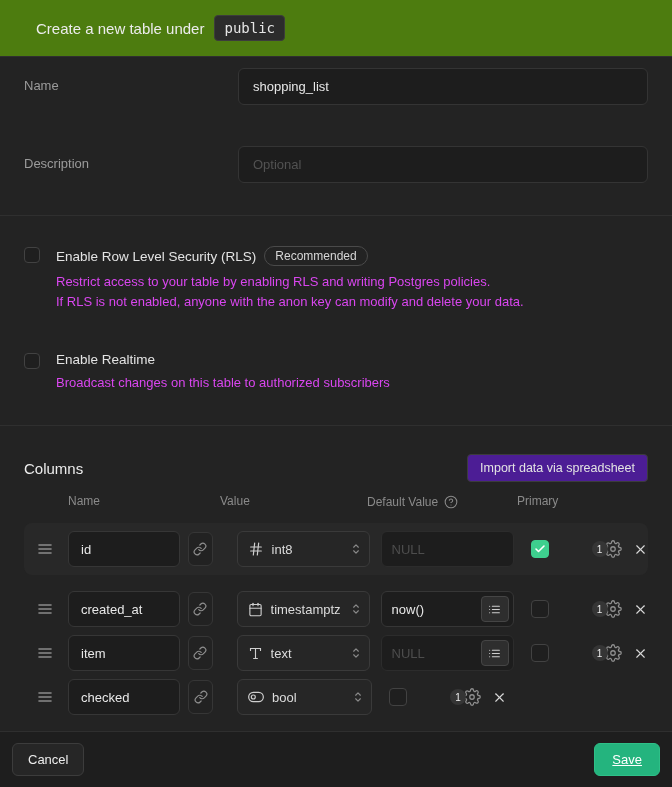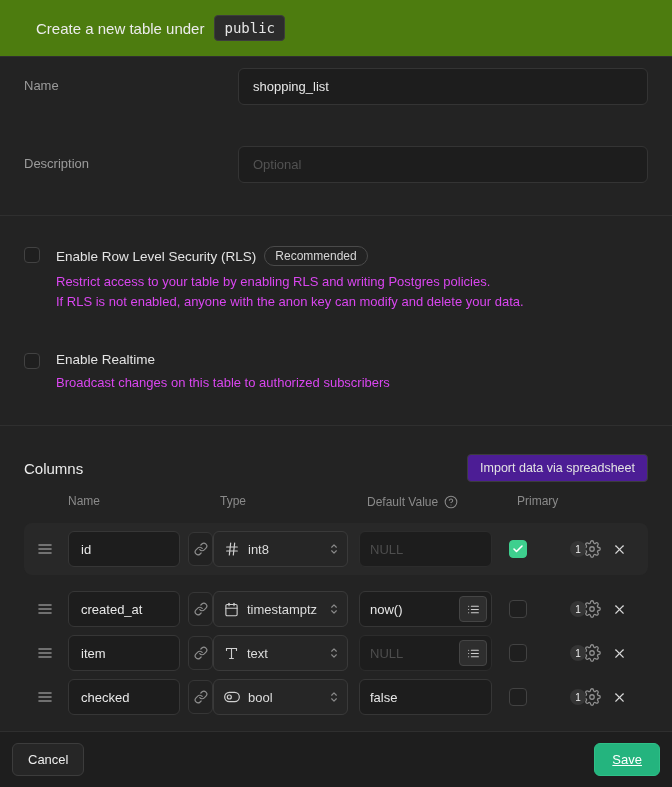--- a/index.html
+++ b/index.html
@@ -49,21 +49,21 @@
   .gh-default svg { color:#8a8a8a; }
 
   .row-card { margin-top:14px; background:#282828; border-radius:8px; padding:8px 0; margin-bottom:16px; }
   .crow { display:flex; align-items:center; height:36px; }
   .crow + .crow { margin-top:8px; }
   .drag { width:14px; margin-left:14px; margin-right:16px; color:#8a8a8a; display:flex; cursor:grab; }
   .cell-input { width:112px; height:36px; background:#1d1d1d; border:1px solid #363636; border-radius:6px;
                 color:#e8e8e8; font-size:13px; padding:0 12px; font-family:inherit; outline:none; }
   .link-btn { width:25px; height:34px; margin-left:8px; background:#222; border:1px solid #363636;
               border-radius:6px; color:#8f8f8f; display:flex; align-items:center; justify-content:center; cursor:pointer; }
-  .type-select { width:135px; height:36px; margin-left:0; background:#262626; border:1px solid #3a3a3a;
+  .type-select { width:135px; height:36px; margin-left:24px; background:#262626; border:1px solid #3a3a3a;
                  border-radius:6px; display:flex; align-items:center; padding:0 6px 0 10px; gap:8px; cursor:pointer; }
   .type-icon { color:#cfcfcf; display:flex; flex:none; }
   .type-label { font-size:13px; color:#dcdcdc; flex:1; white-space:nowrap; overflow:hidden; }
   .type-chevrons { color:#8a8a8a; display:flex; flex:none; }
   .default-field { width:133px; height:36px; margin-left:11px; background:#1d1d1d; border:1px solid #363636;
                    border-radius:6px; display:flex; align-items:center; }
   .default-field input { flex:1; min-width:0; background:transparent; border:none; outline:none;
                          color:#e8e8e8; font-size:13px; padding:0 10px; font-family:inherit; }
   .default-field input::placeholder { color:#4d4d4d; }
   .default-field.disabled { border-color:#2c2c2c; }
@@ -136,21 +136,21 @@
     </div>
   </div>
 
   <div class="sec-cols">
     <div class="cols-head">
       <div class="cols-title">Columns</div>
       <button class="btn-ghost">Import data via spreadsheet</button>
     </div>
     <div class="grid-headers">
       <span class="gh-name">Name</span>
-      <span class="gh-type">Type</span>
+      <span class="gh-type">Value</span>
       <span class="gh-default">
         <span>Default Value</span>
         <svg width="14" height="14" viewBox="0 0 24 24" fill="none" stroke="currentColor" stroke-width="1.8" stroke-linecap="round">
             <circle cx="12" cy="12" r="10"></circle>
             <path d="M9.09 9a3 3 0 0 1 5.83 1c0 2-3 3-3 3"></path>
             <line x1="12" y1="17" x2="12.01" y2="17"></line>
           </svg>
       </span>
       <span class="gh-primary">Primary</span>
     </div>
@@ -371,24 +371,20 @@
               </svg>
             </span>
       <span class="type-label">bool</span>
       <span class="type-chevrons">
         <svg width="14" height="14" viewBox="0 0 24 24" fill="none" stroke="currentColor" stroke-width="2" stroke-linecap="round" stroke-linejoin="round">
                 <polyline points="8 9 12 5 16 9"></polyline>
                 <polyline points="8 15 12 19 16 15"></polyline>
               </svg>
       </span>
     </div>
-    <div class="default-field">
-      <input type="text" value="false" style="">
-
-    </div>
     <span class="primary-wrap">
       <span class="checkbox">
         
       </span>
     </span>
     <span class="settings">
       <span class="num-badge">1</span>
       <span class="gear">
         <svg width="18" height="18" viewBox="0 0 24 24" fill="none" stroke="currentColor" stroke-width="1.7" stroke-linecap="round" stroke-linejoin="round">
                 <circle cx="12" cy="12" r="3"></circle>

